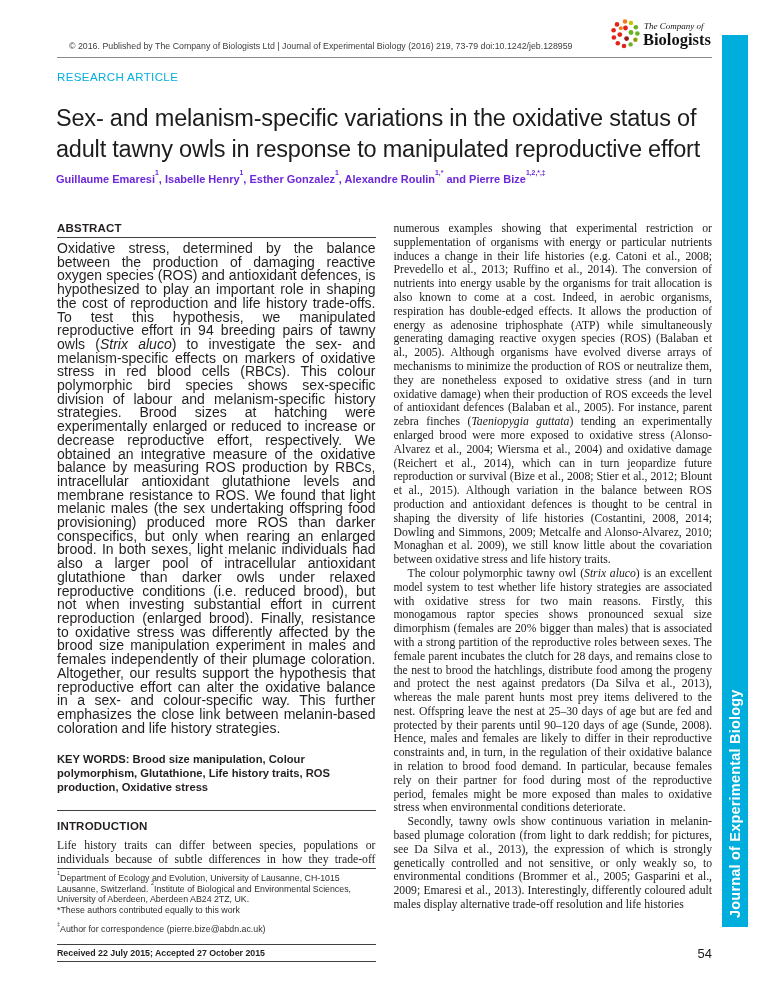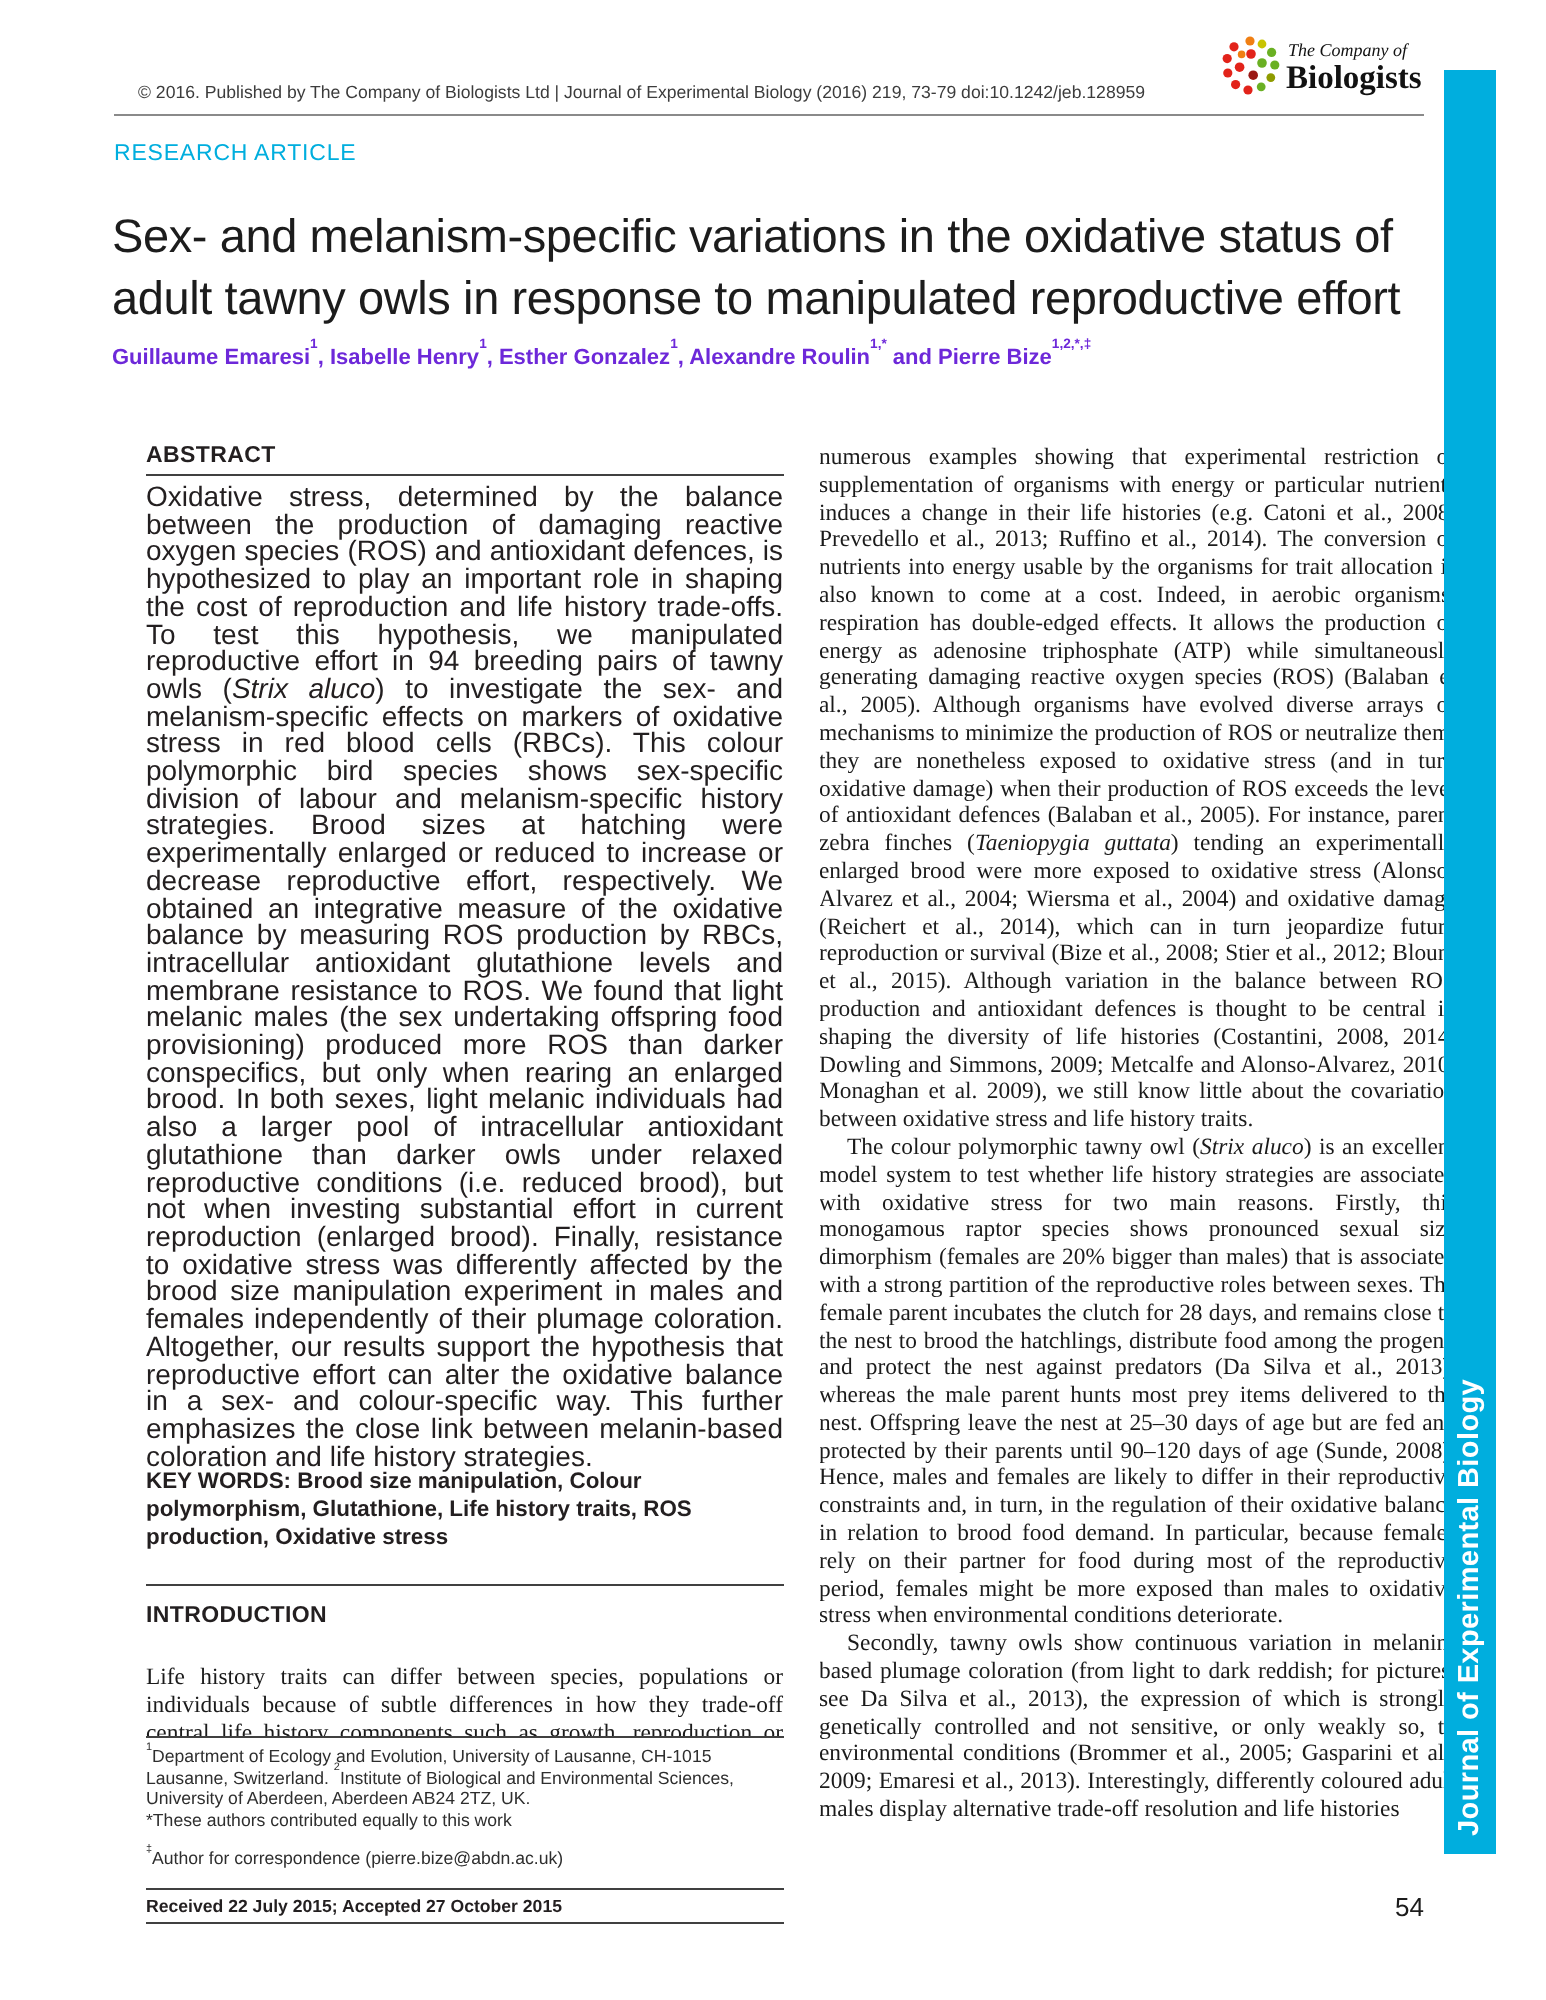--- a/index.html
+++ b/index.html
@@ -16,37 +16,37 @@
   .article-type{position:absolute;left:57px;top:71px;font-size:11.5px;font-weight:normal;
                 letter-spacing:.4px;color:#00aede;}
 
   
   .title{position:absolute;left:56px;top:103px;width:662px;font-size:23.5px;line-height:30.5px;
          letter-spacing:-.2px;color:#1c1c1c;font-weight:400;}
   .authors{position:absolute;left:56px;top:173px;width:662px;font-size:11px;font-weight:bold;color:#6d28d9;}
   sup{font-size:.62em;line-height:0;position:relative;top:-.45em;}
 
   
-  .columns{position:absolute;left:73px;top:222px;width:655px;height:740px;
+  .columns{position:absolute;left:57px;top:222px;width:655px;height:740px;
            display:flex;gap:18px;}
   .col{width:318.5px;height:100%;box-sizing:border-box;}
   .col-left{display:flex;flex-direction:column;}
   .col-right{overflow:hidden;}
 
   h2.sec{font-size:11.5px;font-weight:bold;margin:0 0 4px 0;letter-spacing:.2px;color:#231f20;
          border-bottom:1px solid #404040;padding-bottom:3px;}
-  h2.sec.no-rule{border-bottom:none;padding-bottom:0;margin-bottom:18px;}
+  h2.sec.no-rule{border-bottom:none;padding-bottom:0;margin-bottom:7px;}
 
   .sans-body{font-size:14px;line-height:13.7px;text-align:justify;margin:0;color:#231f20;}
   .serif-body{font-family:"Liberation Serif",serif;font-size:11.7px;line-height:13.8px;
               text-align:justify;margin:0;color:#1b1b1b;}
   .serif-body em{font-style:italic;}
   .indent{text-indent:14px;}
 
-  .keywords{font-size:11.2px;line-height:13.7px;font-weight:bold;margin:0 0 0 0;
+  .keywords{font-size:11.2px;line-height:13.7px;font-weight:bold;margin:18px 0 0 0;
             border-bottom:1px solid #404040;padding-bottom:16px;}
   .intro-wrap{flex:1 1 auto;overflow:hidden;margin-top:9px;}
 
   
   .footnotes{flex:0 0 auto;border-top:1px solid #404040;padding-top:4px;background:#fff;}
   .fn{font-size:8.8px;line-height:10.6px;margin:0;color:#2e2e2e;text-align:left;}
   .fn-corr{margin-top:9px;}
   .received{margin-top:9px;border-top:1px solid #404040;border-bottom:1px solid #404040;
             padding:3px 0;font-size:8.8px;font-weight:bold;}
 

